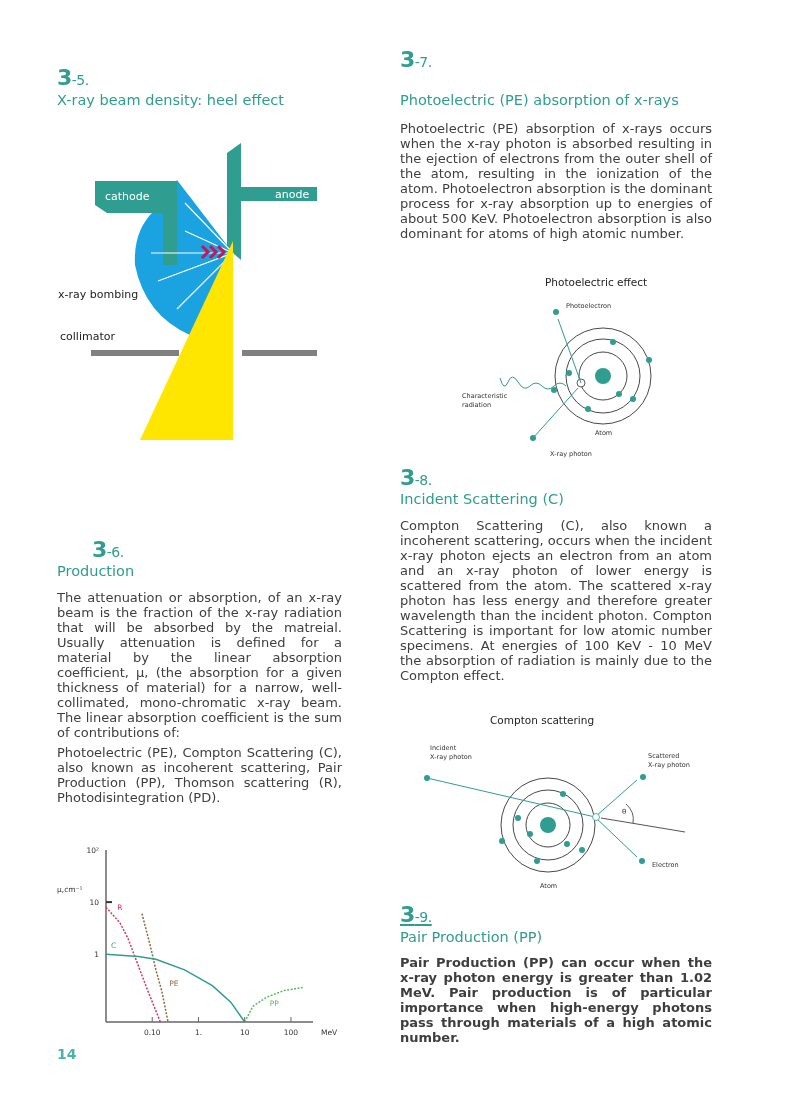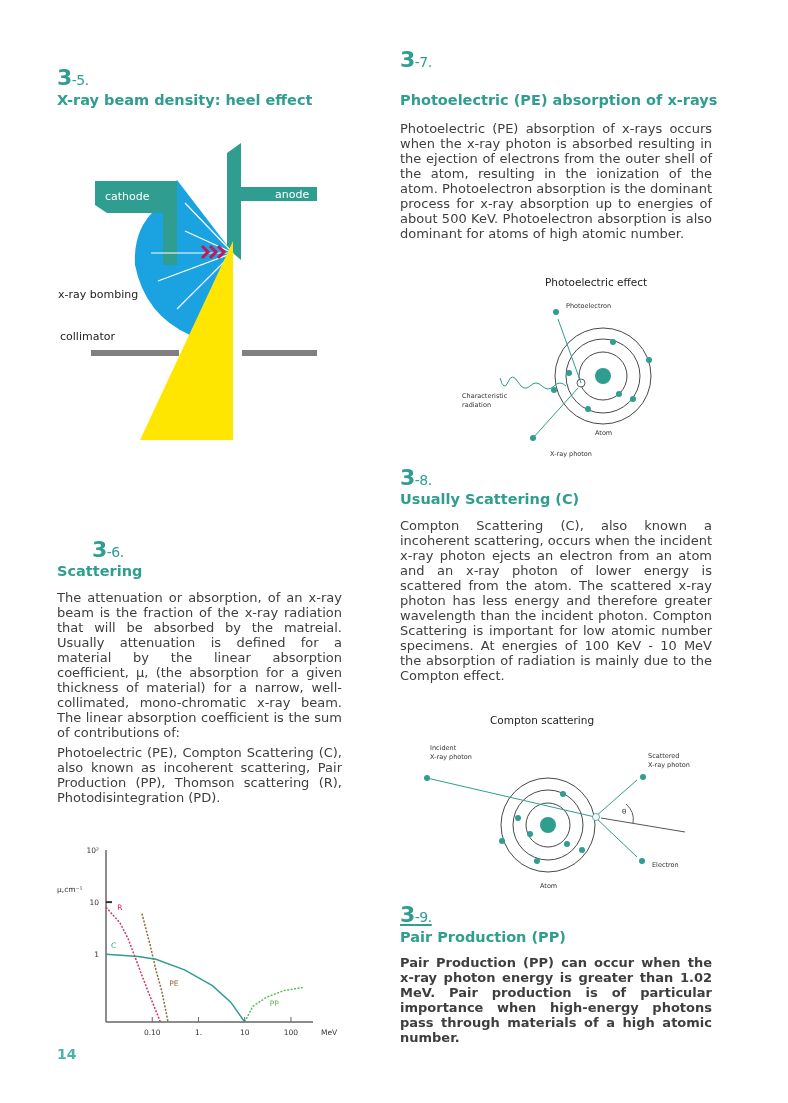--- a/index.html
+++ b/index.html
@@ -1,20 +1,20 @@
 <!DOCTYPE html>
 <html><head>
 <meta charset="utf-8">
 <style>
   html, body { margin:0; padding:0; background:#ffffff; }
   body { width:788px; height:1103px; position:relative; overflow:hidden; font-family:"DejaVu Sans", sans-serif; color:#3c3c3c; }
   .abs { position:absolute; }
   .num { color:#2f9d8f; font-weight:bold; font-size:22px; line-height:24px; letter-spacing:-0.5px; }
   .num small { font-size:14px; font-weight:normal; }
-  .title { color:#2f9d8f; font-weight:bold; font-size:14.5px; line-height:18px; white-space:nowrap; }
+  .title { color:#2f9d8f; font-weight:normal; font-size:14.5px; line-height:18px; white-space:nowrap; }
   .body { font-size:13px; line-height:15px; text-align:justify; color:#3e3e3e; }
   svg text { font-family:"DejaVu Sans", sans-serif; }
   .pageno { color:#49b3a6; font-size:14px; font-weight:bold; }
 </style>
 </head>
 <body>
 
 <div class="abs num" style="left:57px;top:66px;"><span>3</span><small>-5.</small></div>
 <div class="abs title" style="left:57px;top:91px;">X-ray beam density: heel effect</div>
 
@@ -54,21 +54,21 @@
   <rect x="55" y="317" width="125" height="14" fill="url(#grad)"></rect>
   <text x="50" y="65" font-size="11" fill="#fff">cathode</text>
   <text x="220" y="63" font-size="11" fill="#fff">anode</text>
   <text x="3" y="163" font-size="11" fill="#222">x-ray bombing</text>
   <text x="5" y="205" font-size="11" fill="#222">collimator</text>
   <text x="15" y="347" font-size="11" fill="#222">more photons</text>
   <text x="145" y="347" font-size="11" fill="#222">less photons</text>
 </svg>
 
 <div class="abs num" style="left:57px;top:538px;margin-left:35px;"><span>3</span><small>-6.</small></div>
-<div class="abs title" style="left:57px;top:562px;">Scattering</div>
+<div class="abs title" style="left:57px;top:562px;">Production</div>
 <div class="abs body" style="left:57px;top:590px;width:285px;">The attenuation or absorption, of an x-ray beam is the fraction of the x-ray radiation that will be absorbed by the matreial. Usually attenuation is defined for a material by the linear absorption coefficient, μ, (the absorption for a given thickness of material) for a narrow, well-collimated, mono-chromatic x-ray beam. The linear absorption coefficient is the sum of contributions of:</div>
 <div class="abs body" style="left:57px;top:745px;width:285px;">Photoelectric (PE), Compton Scattering (C), also known as incoherent scattering, Pair Production (PP), Thomson scattering (R), Photodisintegration (PD).</div>
 
 <svg id="chart" class="abs" style="left:55px;top:845px;" width="290" height="195">
   <line x1="51" y1="5" x2="51" y2="177" stroke="#666" stroke-width="1.5"></line>
   <line x1="51" y1="177" x2="258" y2="177" stroke="#666" stroke-width="1.5"></line>
   <g id="chart-series">
       <polyline points="51,62.154440427747815 64.9181419392551,77.83959303836205 73.05973305343375,93.52474564897629 83.31692479738646,120.76931607285945 92.75442581776527,145.62969477877155 105.37665785082022,177" fill="none" stroke="#d6336c" stroke-width="1.5" stroke-dasharray="2,1.5"></polyline>
       <text x="62.14159111417865" y="65.17610787495798" font-size="7.5" fill="#d6336c">R</text>
       <polyline points="86.97787499268884,68.66436694306418 95.11946610686749,100.03467216429264 100.89601693194393,124.89505087020474 106.67256775702036,145.62969477877155 113.06700223659598,177" fill="none" stroke="#8a6a3a" stroke-width="1.5" stroke-dasharray="2,1.5"></polyline>
@@ -128,21 +128,21 @@
     <path d="M 126 116 q -6 -6 -12 0 t -12 0 t -12 0 t -12 -4 t -10 0 t -8 -4"></path>
   </g>
   <text x="126" y="38" font-size="6.5" fill="#333">Photoelectron</text>
   <text x="22" y="128" font-size="6.5" fill="#333">Characteristic</text>
   <text x="22" y="137" font-size="6.5" fill="#333">radiation</text>
   <text x="155" y="165" font-size="6.5" fill="#333">Atom</text>
   <text x="110" y="186" font-size="6.5" fill="#333">X-ray photon</text>
 </svg>
 
 <div class="abs num" style="left:400px;top:466px;"><span>3</span><small>-8.</small></div>
-<div class="abs title" style="left:400px;top:490px;">Usually Scattering (C)</div>
+<div class="abs title" style="left:400px;top:490px;">Incident Scattering (C)</div>
 <div class="abs body" style="left:400px;top:518px;width:312px;">Compton Scattering (C), also known a incoherent scattering, occurs when the incident x-ray photon ejects an electron from an atom and an x-ray photon of lower energy is scattered from the atom. The scattered x-ray photon has less energy and therefore greater wavelength than the incident photon. Compton Scattering is important for low atomic number specimens. At energies of 100 KeV - 10 MeV the absorption of radiation is mainly due to the Compton effect.</div>
 
 <svg class="abs" style="left:415px;top:710px;" width="295" height="185">
   <text x="75" y="14" font-size="10.5" fill="#222">Compton scattering</text>
   <g fill="none" stroke="#333" stroke-width="0.9">
     <circle cx="133" cy="115" r="22"></circle>
     <circle cx="133" cy="115" r="35"></circle>
     <circle cx="133" cy="115" r="47"></circle>
   </g>
   <circle cx="133" cy="115" r="8" fill="#2f9d8f"></circle>

